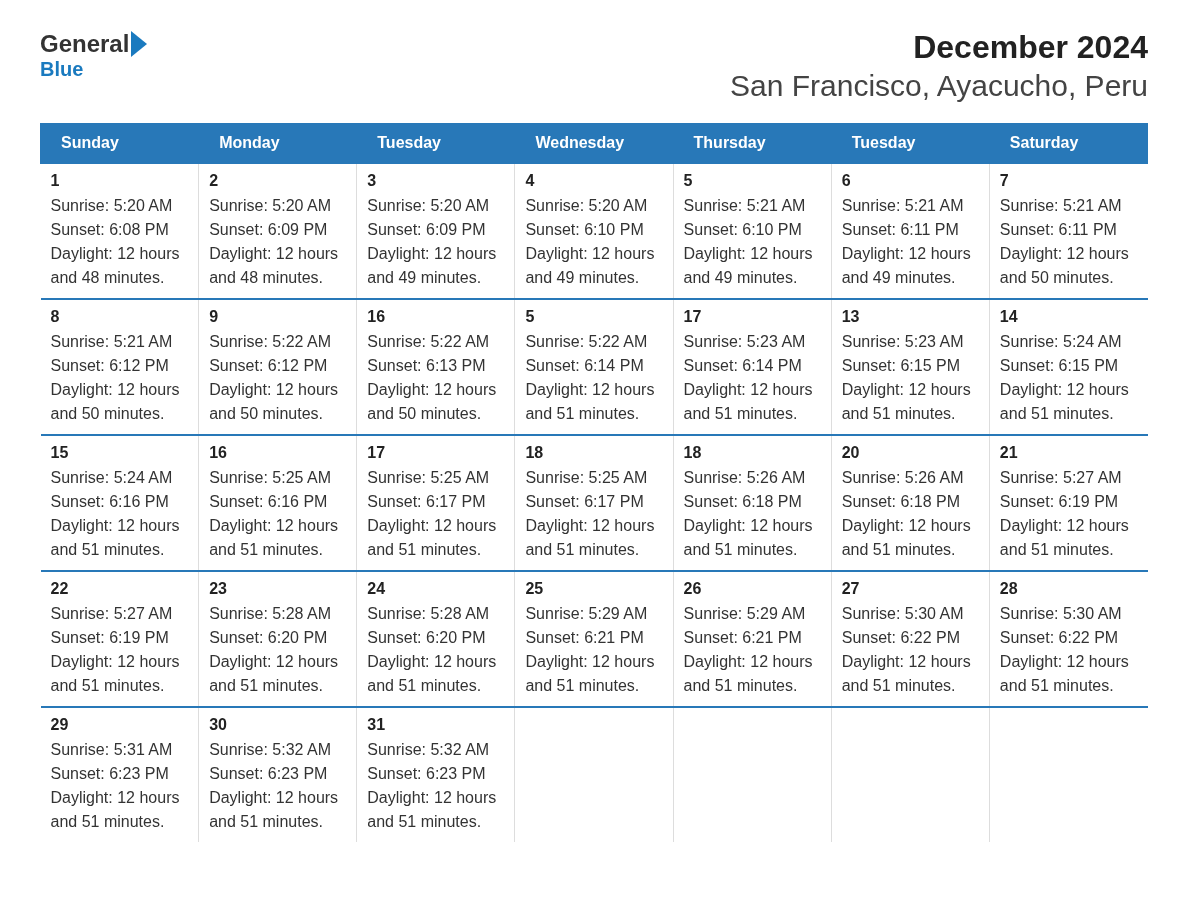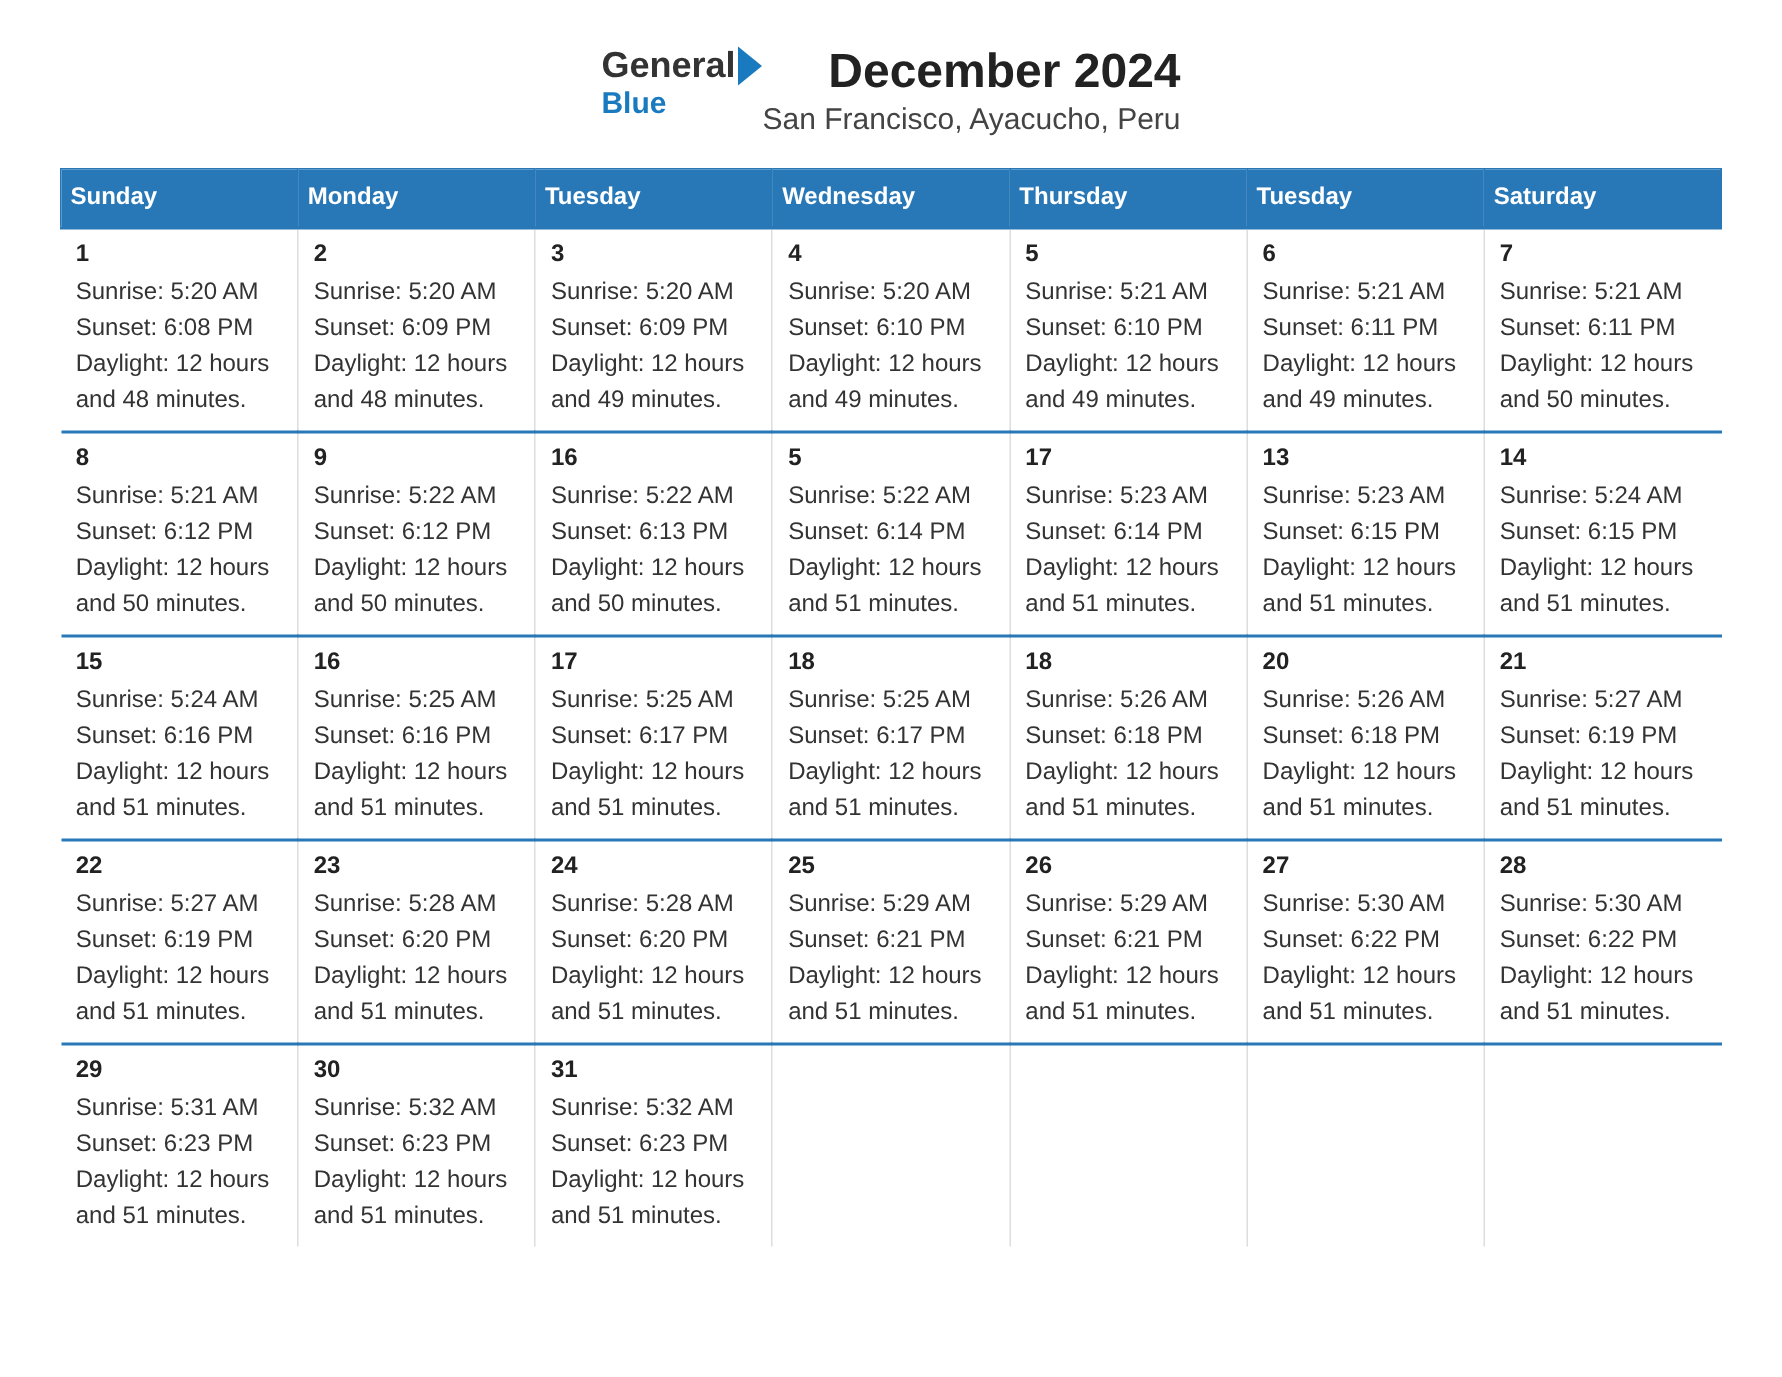--- a/index.html
+++ b/index.html
@@ -5,49 +5,49 @@
     * { box-sizing: border-box; margin: 0; padding: 0; }
     body {
       font-family: Arial, sans-serif;
       background: #fff;
       padding: 30px 40px;
       width: 1188px;
       min-height: 918px;
     }
     .header-section {
       display: flex;
-      justify-content: center;
+      justify-content: space-between;
       align-items: flex-start;
       margin-bottom: 20px;
     }
     .title-area {
       text-align: right;
     }
     .calendar-title {
       font-size: 32px;
       font-weight: bold;
       color: #222;
       line-height: 1.1;
     }
     .calendar-subtitle {
-      font-size: 20px;
+      font-size: 30px;
       color: #444;
       margin-top: 4px;
     }
     table {
       width: 100%;
       border-collapse: collapse;
       table-layout: fixed;
     }
     thead tr th {
       background-color: #2878b8;
       color: #fff;
       font-size: 16px;
       font-weight: bold;
-      padding: 10px 6px;
+      padding: 10px 20px;
       text-align: left;
       border: 1px solid #2878b8;
       margin-top: 27px;
     }
     tbody tr {
       border-top: 2px solid #2878b8;
     }
     tbody tr td {
       vertical-align: top;
       padding: 8px 10px;

